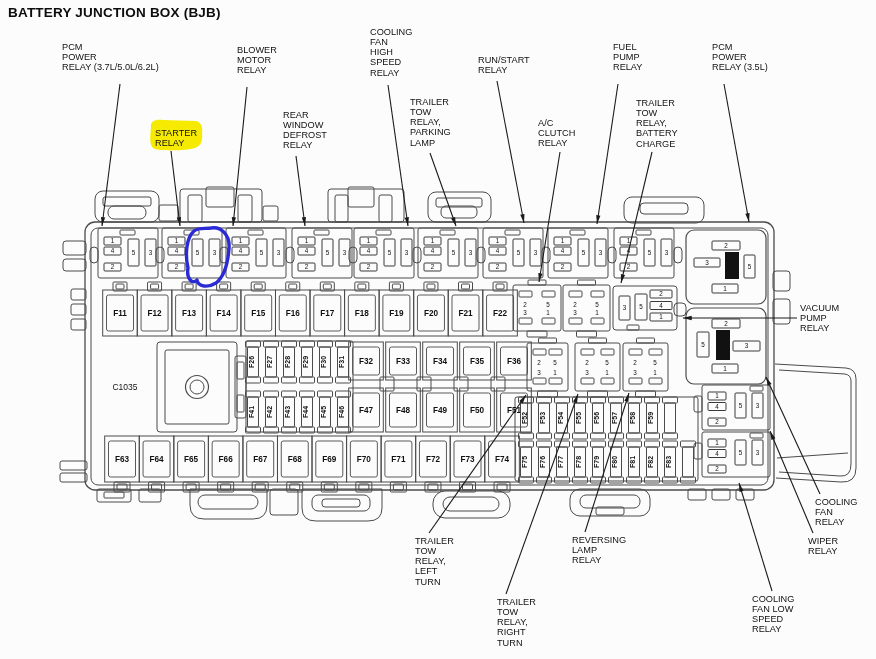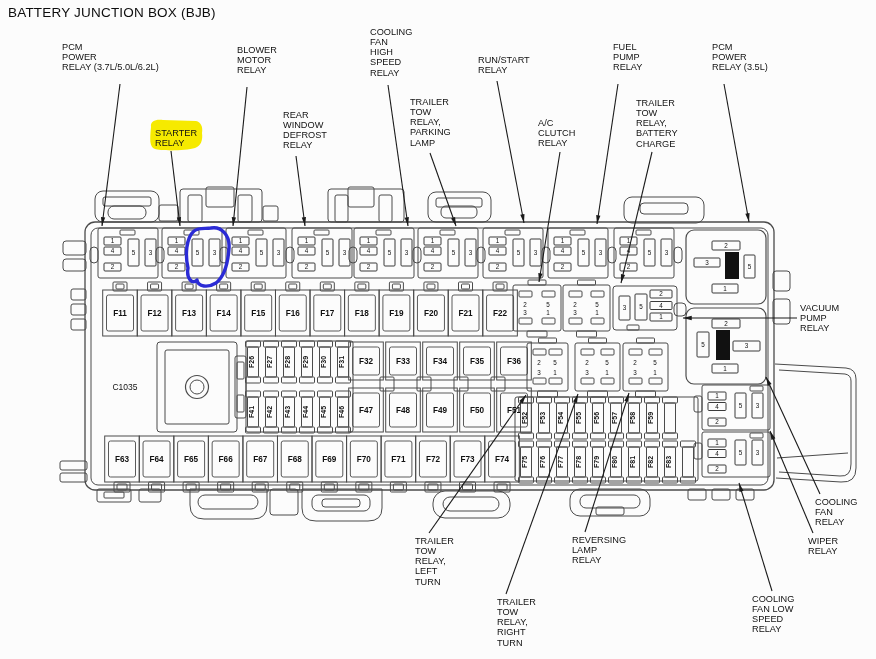--- a/index.html
+++ b/index.html
@@ -4,21 +4,21 @@
 <style>
   html,body{margin:0;padding:0;}
   body{
     width:876px;height:659px;position:relative;overflow:hidden;
     background:#fcfcfc;
     font-family:"Liberation Sans","DejaVu Sans",sans-serif;
   }
   .stage{position:absolute;inset:0;}
   .page-title{
     position:absolute;left:8px;top:5px;
-    font-size:13.5px;font-weight:normal;color:#0d0d0d;letter-spacing:.2px;
+    font-size:13.5px;font-weight:bold;color:#0d0d0d;letter-spacing:.2px;
     white-space:nowrap;
   }
   svg{position:absolute;left:0;top:0;}
 </style>
 </head>
 <body>
 
 <div class="stage">
   <div class="page-title">BATTERY JUNCTION BOX (BJB)</div>
   <svg id="diagram" width="876" height="659" viewBox="0 0 876 659">

